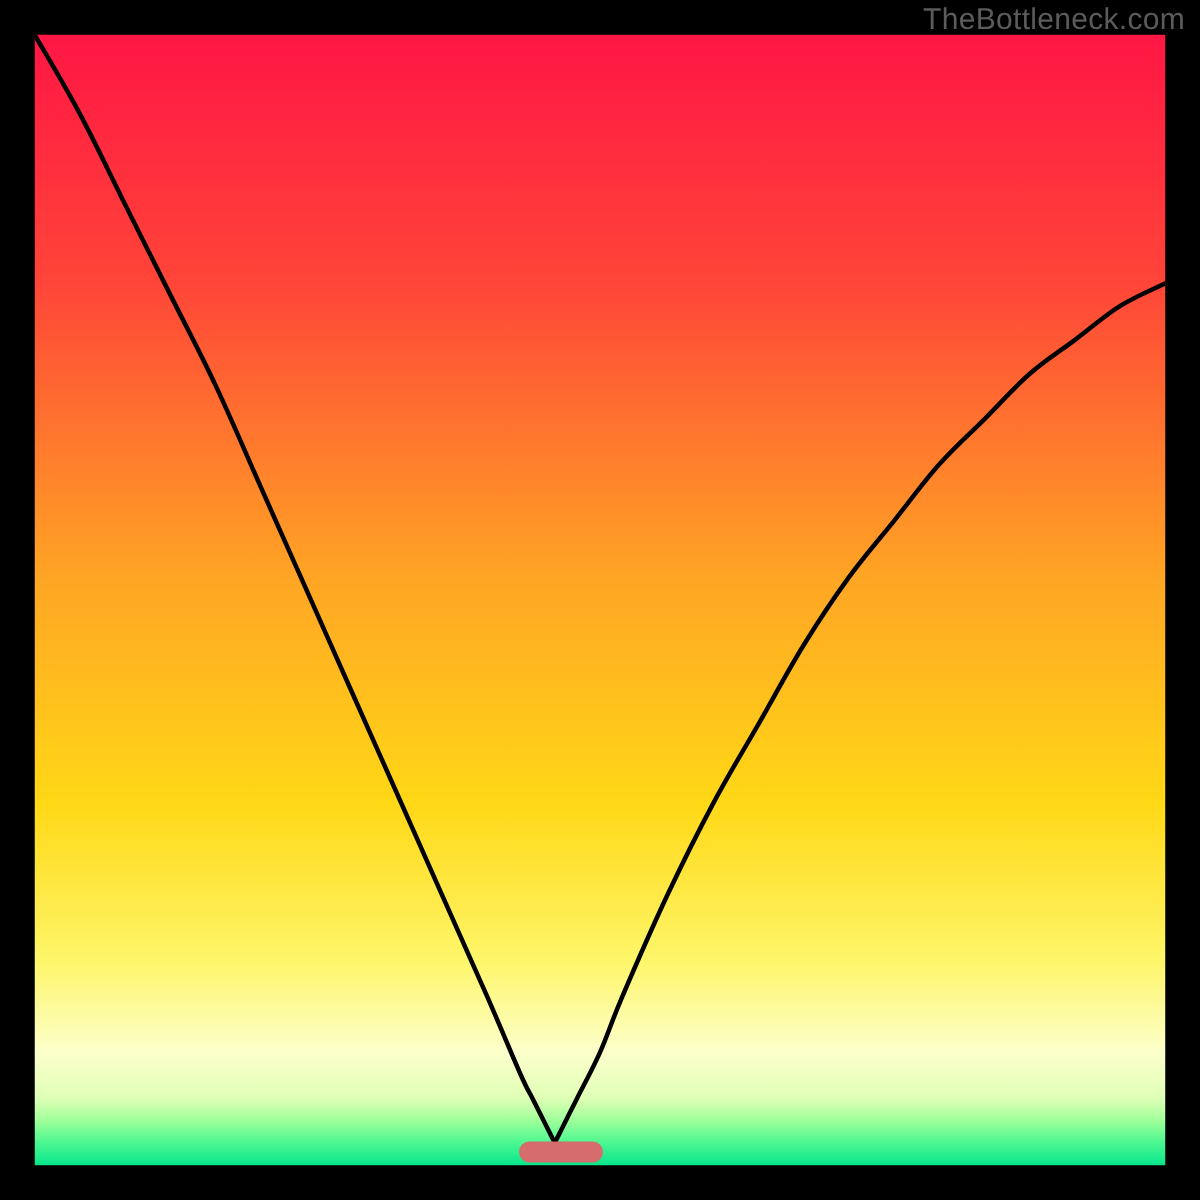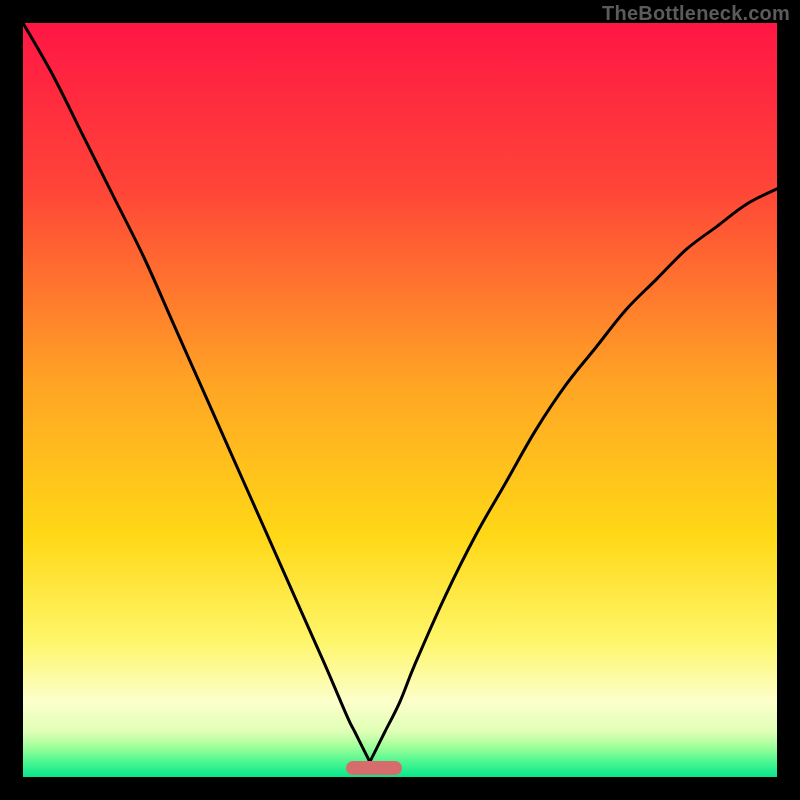--- a/index.html
+++ b/index.html
@@ -43,21 +43,21 @@
   .marker {
     position: absolute;
     border-radius: 7px;
   }
   .watermark {
     position: absolute;
     top: 2px;
     right: 10px;
     font-family: Arial, Helvetica, sans-serif;
     font-size: 20px;
-    font-weight: 700;
+    font-weight: 400;
     color: #5b5b5b;
     letter-spacing: 0.2px;
   }
 </style>
 </head>
 <body>
 
 <div class="frame">
   <div class="plot">
     <div class="gradient" id="gradient" style="background: linear-gradient(rgb(255, 22, 68) 0%, rgb(255, 69, 56) 22%, rgb(255, 165, 36) 48%, rgb(255, 216, 22) 68%, rgb(254, 246, 106) 82%, rgb(252, 255, 203) 90%, rgb(224, 255, 182) 94%, rgb(159, 255, 154) 96%, rgb(75, 247, 144) 98%, rgb(8, 229, 140) 100%);"></div>

